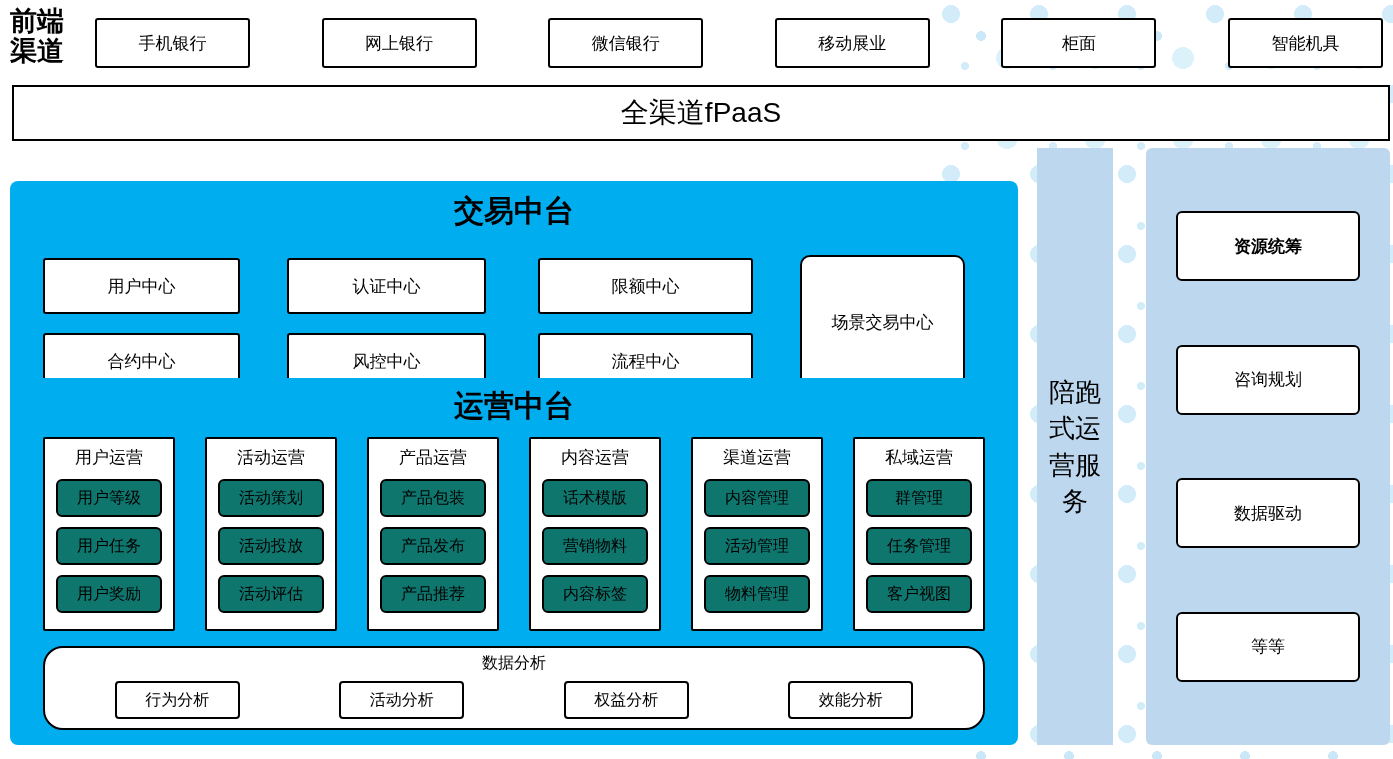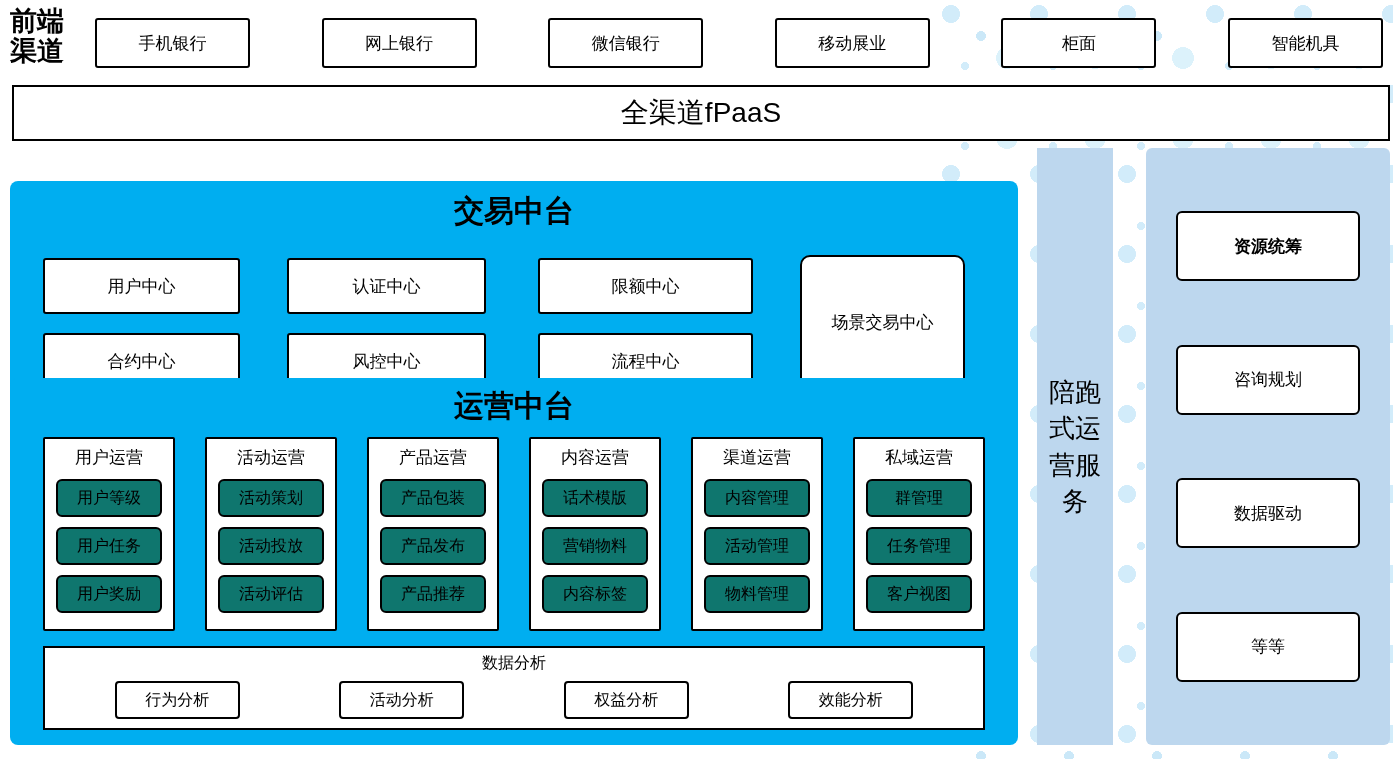--- a/index.html
+++ b/index.html
@@ -78,21 +78,21 @@
   .op-col-header{ margin-top:7px; font-size:17px; }
   .op-item{
     width:106px; height:38px; margin-top:10px;
     border:2px solid #000; border-radius:6px; background:#0f766e;
     display:flex; align-items:center; justify-content:center; font-size:16px;
   }
 
   
   .analysis{
     position:absolute; left:33px; top:268px; width:942px; height:84px;
-    background:#fff; border:2px solid #000; border-radius:0;
+    background:#fff; border:2px solid #000; border-radius:20px;
   }
   .analysis-title{ text-align:center; margin-top:5px; font-size:16px; }
   .analysis-items{
     display:flex; justify-content:space-around; margin-top:7px; padding:0 20px;
   }
   .analysis-box{
     width:125px; height:38px; border:2px solid #000; border-radius:4px;
     display:flex; align-items:center; justify-content:center; font-size:16px;
     background:#fff;
   }

